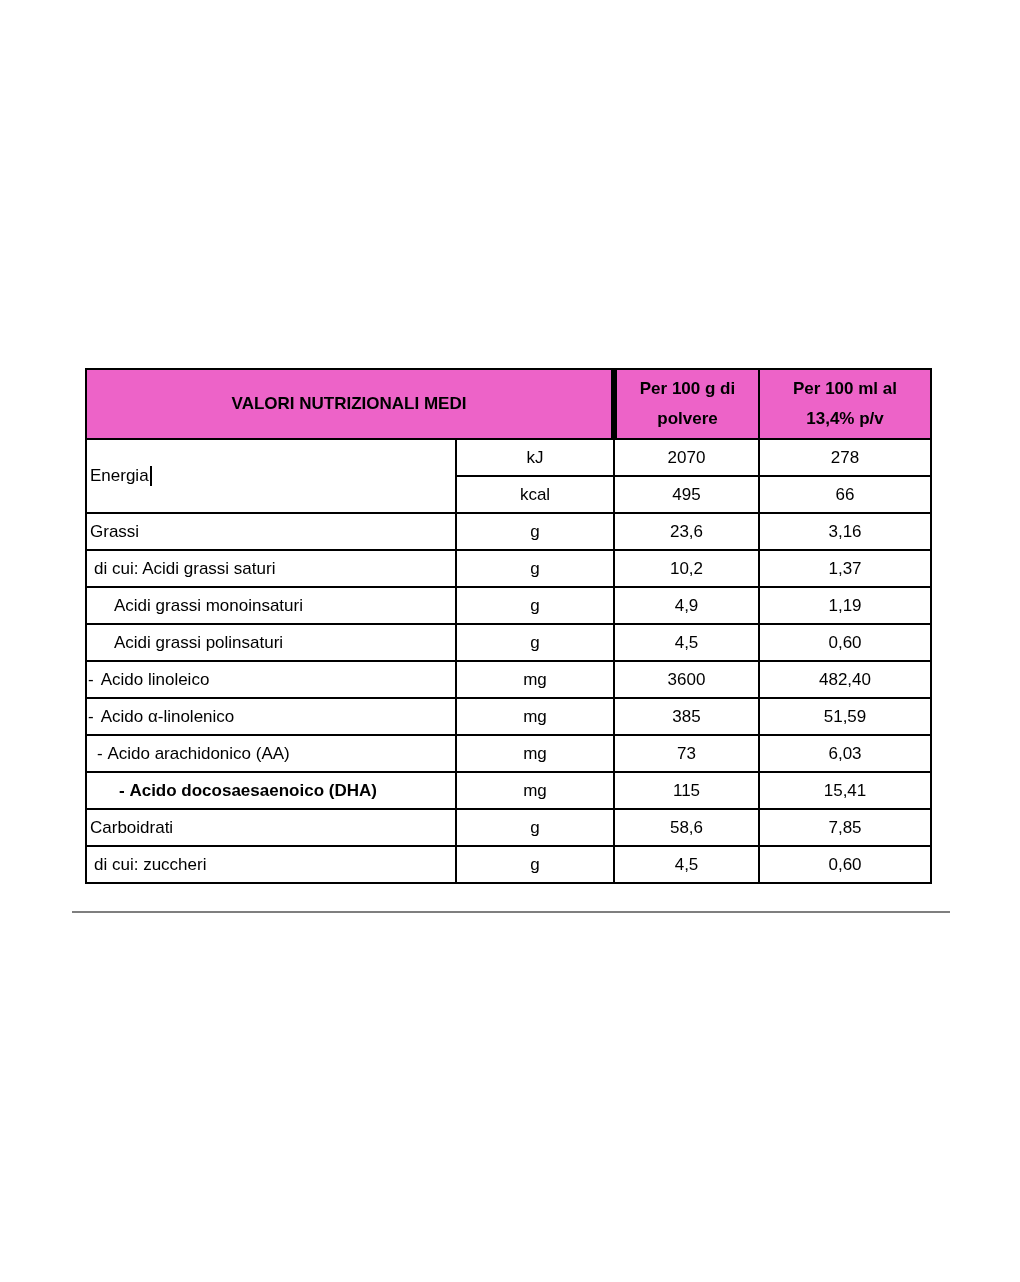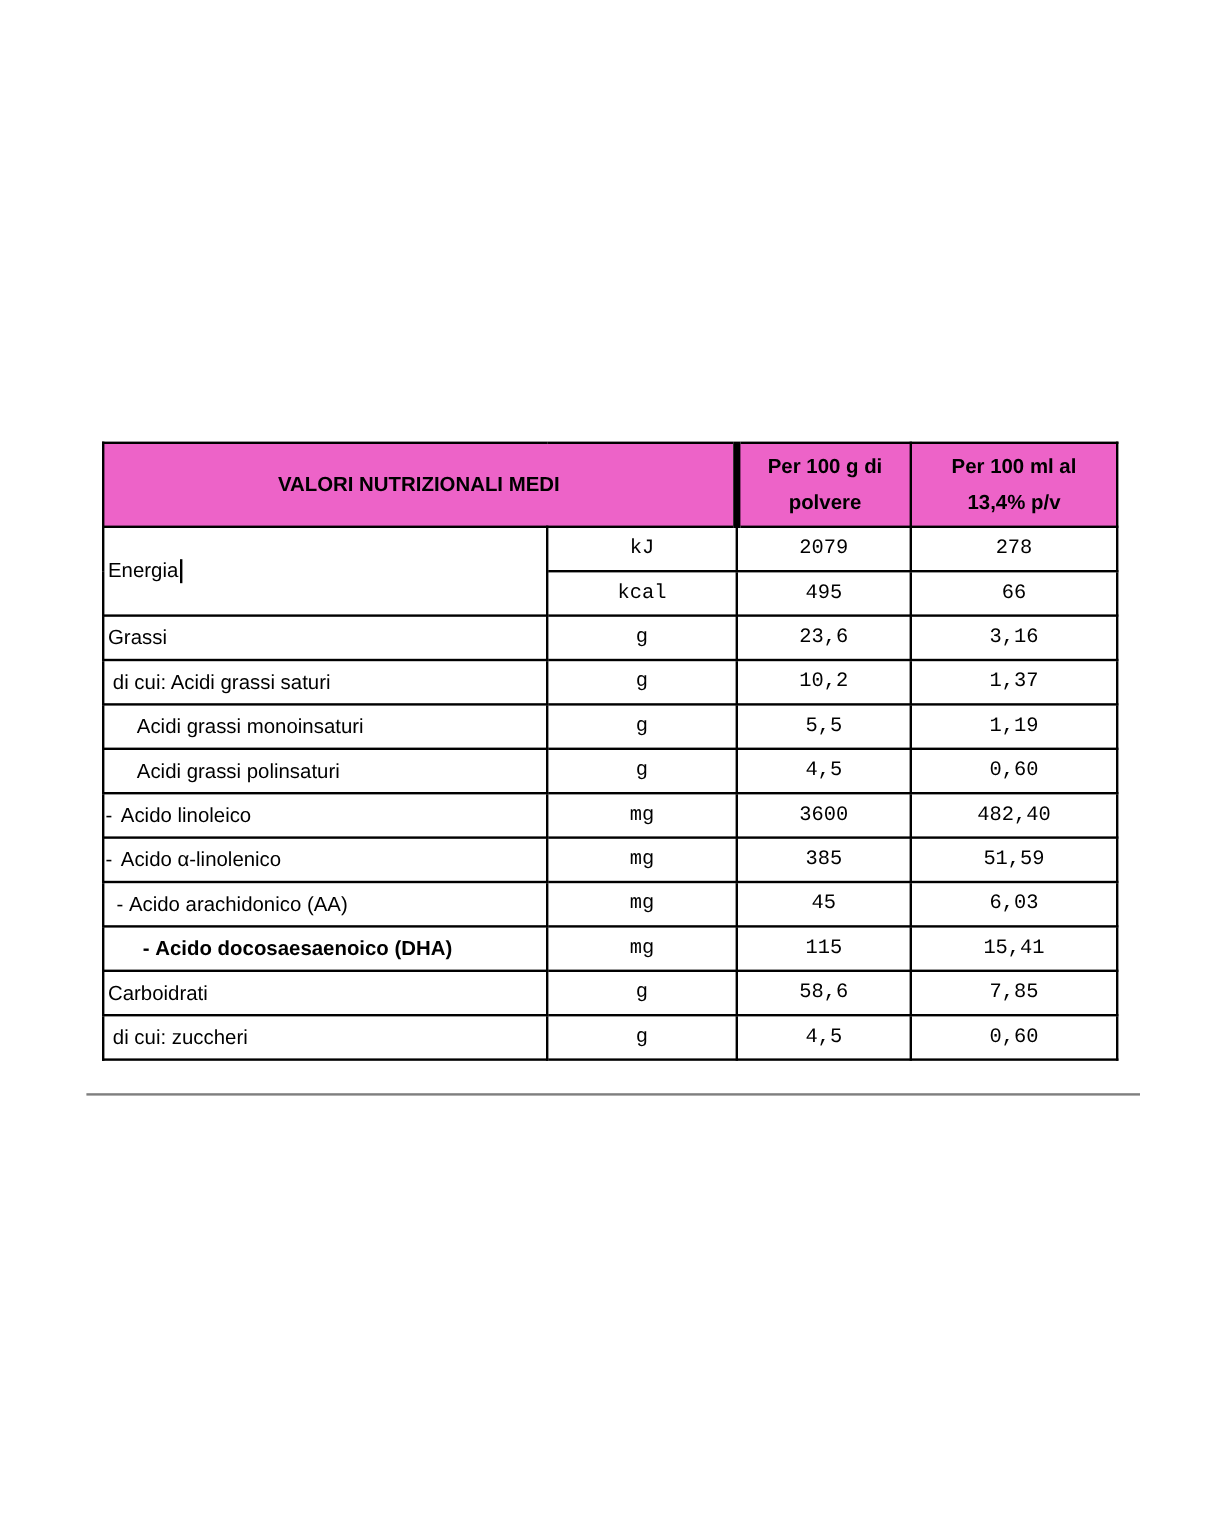--- a/index.html
+++ b/index.html
@@ -47,21 +47,20 @@
   tbody td {
     height: 37px;
     vertical-align: middle;
   }
   td.label {
     text-align: left;
     margin-top: 41px;
   }
   td.unit, td.val {
     text-align: center;
-    font-family: Liberation Mono, monospace;
   }
   .ind0 { padding-left: 3px; }
   .ind1 { padding-left: 7px; }
   .ind2 { padding-left: 27px; }
   .dash-a { }
   .dash-c { padding-left: 10px; }
   .dash-d { padding-left: 32px; font-weight: bold; }
   .gap { display: inline-block; width: 7px; }
   .cursor {
     display: inline-block;
@@ -105,21 +104,21 @@
           <div>13,4% p/v</div>
         </th>
       </tr>
     </thead>
     <tbody>
       <tr>
         <td class="label ind0" rowspan="2">
           <span>Energia</span><span class="cursor"></span>
         </td>
         <td class="unit">kJ</td>
-        <td class="val">2079</td>
+        <td class="val">2070</td>
         <td class="val">278</td>
       </tr>
       <tr>
         <td class="unit">kcal</td>
         <td class="val">495</td>
         <td class="val">66</td>
       </tr>
 
       <tr>
         <td class="label ind0">Grassi</td>
@@ -131,21 +130,21 @@
       <tr>
         <td class="label ind1">di cui: Acidi grassi saturi</td>
         <td class="unit">g</td>
         <td class="val">10,2</td>
         <td class="val">1,37</td>
       </tr>
 
       <tr>
         <td class="label ind2">Acidi grassi monoinsaturi</td>
         <td class="unit">g</td>
-        <td class="val">5,5</td>
+        <td class="val">4,9</td>
         <td class="val">1,19</td>
       </tr>
 
       <tr>
         <td class="label ind2">Acidi grassi polinsaturi</td>
         <td class="unit">g</td>
         <td class="val">4,5</td>
         <td class="val">0,60</td>
       </tr>
 
@@ -159,21 +158,21 @@
       <tr>
         <td class="label dash-a"><span>-</span><span class="gap"></span><span>Acido α-linolenico</span></td>
         <td class="unit">mg</td>
         <td class="val">385</td>
         <td class="val">51,59</td>
       </tr>
 
       <tr>
         <td class="label dash-c"><span>-</span>&nbsp;<span>Acido arachidonico (AA)</span></td>
         <td class="unit">mg</td>
-        <td class="val">45</td>
+        <td class="val">73</td>
         <td class="val">6,03</td>
       </tr>
 
       <tr>
         <td class="label dash-d"><span>-</span>&nbsp;<span>Acido docosaesaenoico (DHA)</span></td>
         <td class="unit">mg</td>
         <td class="val">115</td>
         <td class="val">15,41</td>
       </tr>
 

